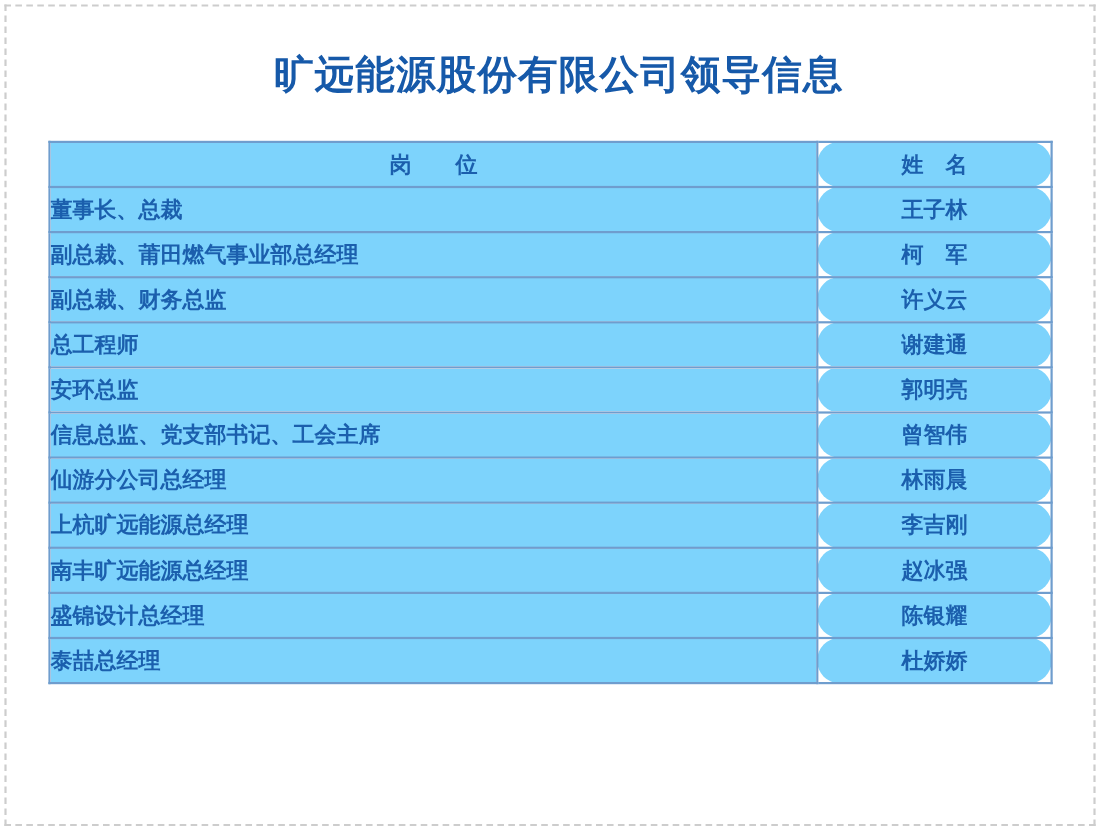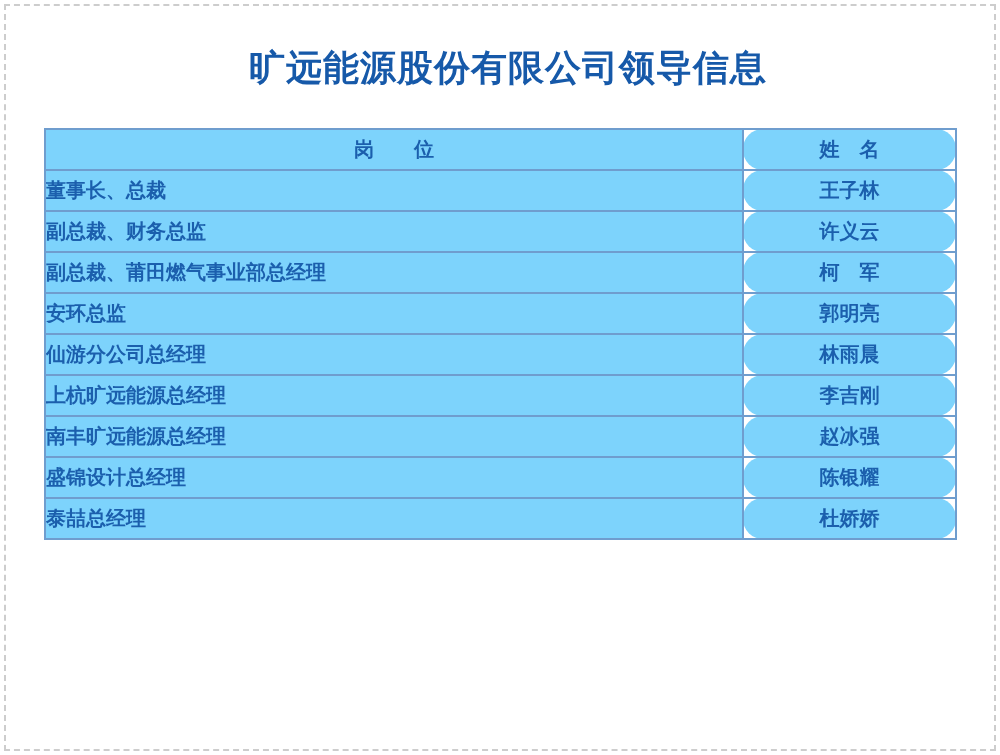--- a/index.html
+++ b/index.html
@@ -70,30 +70,38 @@
         <th class="pos-h">岗　　位</th>
         <th class="name">姓　名</th>
       </tr>
     </thead>
     <tbody>
       <tr>
         <td class="pos">董事长、总裁</td>
         <td class="name">王子林</td>
       </tr>
       <tr>
+        <td class="pos">副总裁、莆田燃气事业部总经理</td>
+        <td class="name">柯　军</td>
+      </tr>
+      <tr>
         <td class="pos">副总裁、财务总监</td>
         <td class="name">许义云</td>
       </tr>
       <tr>
-        <td class="pos">副总裁、莆田燃气事业部总经理</td>
-        <td class="name">柯　军</td>
+        <td class="pos">总工程师</td>
+        <td class="name">谢建通</td>
       </tr>
       <tr>
         <td class="pos">安环总监</td>
         <td class="name">郭明亮</td>
+      </tr>
+      <tr>
+        <td class="pos">信息总监、党支部书记、工会主席</td>
+        <td class="name">曾智伟</td>
       </tr>
       <tr>
         <td class="pos">仙游分公司总经理</td>
         <td class="name">林雨晨</td>
       </tr>
       <tr>
         <td class="pos">上杭旷远能源总经理</td>
         <td class="name">李吉刚</td>
       </tr>
       <tr>

